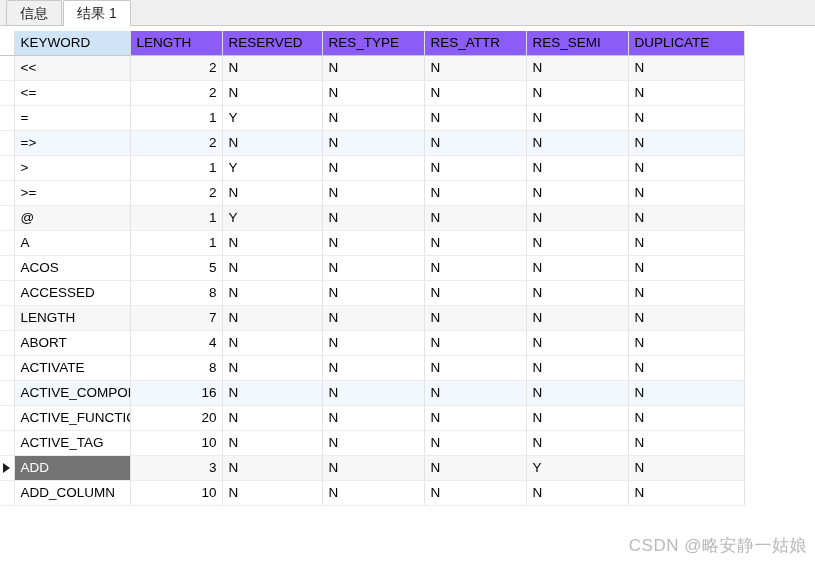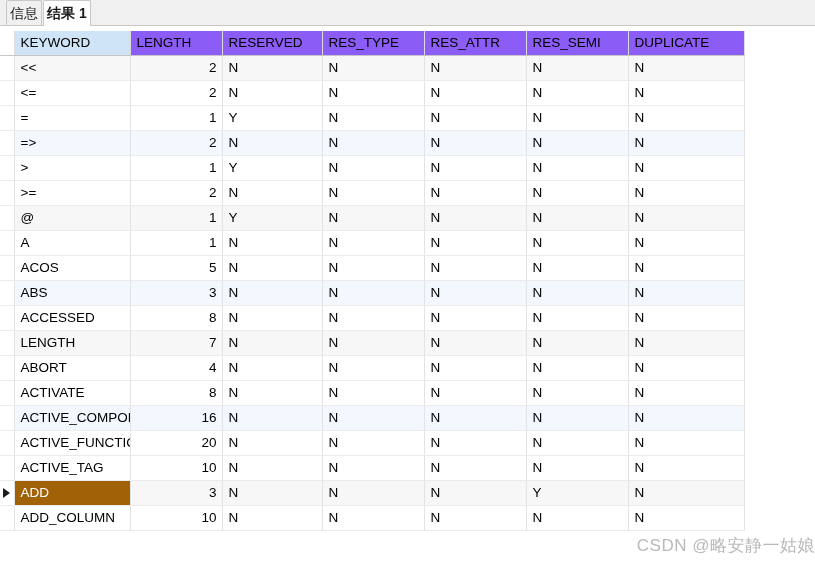--- a/index.html
+++ b/index.html
@@ -24,42 +24,41 @@
     background: #f0f0f0;
     border-bottom: 1px solid #c8c8c8;
     display: flex;
     align-items: flex-end;
     padding-left: 6px;
     box-sizing: border-box;
   }
   .tab {
     height: 25px;
     line-height: 25px;
-    padding: 0 3px;
+    padding: 0 13px;
     font-size: 14px;
     color: #1a1a1a;
     background: #f0f0f0;
     border: 1px solid #c8c8c8;
     border-bottom: none;
     border-top-left-radius: 2px;
     border-top-right-radius: 2px;
     margin-right: 1px;
     box-sizing: border-box;
     white-space: nowrap;
     cursor: default;
   }
   .tab.active {
     background: #ffffff;
     border-color: #c8c8c8;
     position: relative;
     z-index: 3;
     margin-bottom: -1px;
     height: 26px;
     line-height: 25px;
-    font-weight: bold;
   }
 
   
   .grid-wrap {
     position: relative;
     width: 815px;
     height: 537px;
     background: #ffffff;
     overflow: hidden;
     padding-top: 5px;
@@ -126,40 +125,40 @@
   }
 
   
   tr.tint-gray  td { background: #f7f7f7; }
   tr.tint-white td { background: #ffffff; }
   tr.tint-blue  td { background: #f2f8fd; }
   tr.tint-gray  td.gutter,
   tr.tint-blue  td.gutter { background: #ffffff; }
 
   tr.selected td.keyword-cell {
-    background: #a16207;
+    background: #737373;
     color: #ffffff;
   }
   tr.selected td.gutter {
     background: #e8f0f8;
   }
 
   .rowmarker {
     display: inline-block;
     width: 0; height: 0;
     border-top: 5px solid transparent;
     border-bottom: 5px solid transparent;
     border-left: 7px solid #1c1c1c;
     vertical-align: middle;
   }
 
   
   .watermark {
     position: absolute;
-    right: 0;
+    right: 8px;
     bottom: 6px;
     font-size: 17px;
     color: #b9b9b9;
     letter-spacing: 0.5px;
     white-space: nowrap;
     pointer-events: none;
     z-index: 5;
   }
 </style>
 </head>
@@ -281,30 +280,20 @@
         <tr class="tint-white">
           <td class="gutter"></td>
           <td class="keyword-cell">ACOS</td>
           <td class="num">5</td>
           <td>N</td>
           <td>N</td>
           <td>N</td>
           <td>N</td>
           <td>N</td>
         </tr>
-        <tr class="tint-blue">
-          <td class="gutter"></td>
-          <td class="keyword-cell">ABS</td>
-          <td class="num">3</td>
-          <td>N</td>
-          <td>N</td>
-          <td>N</td>
-          <td>N</td>
-          <td>N</td>
-        </tr>
         <tr class="tint-white">
           <td class="gutter"></td>
           <td class="keyword-cell">ACCESSED</td>
           <td class="num">8</td>
           <td>N</td>
           <td>N</td>
           <td>N</td>
           <td>N</td>
           <td>N</td>
         </tr>

